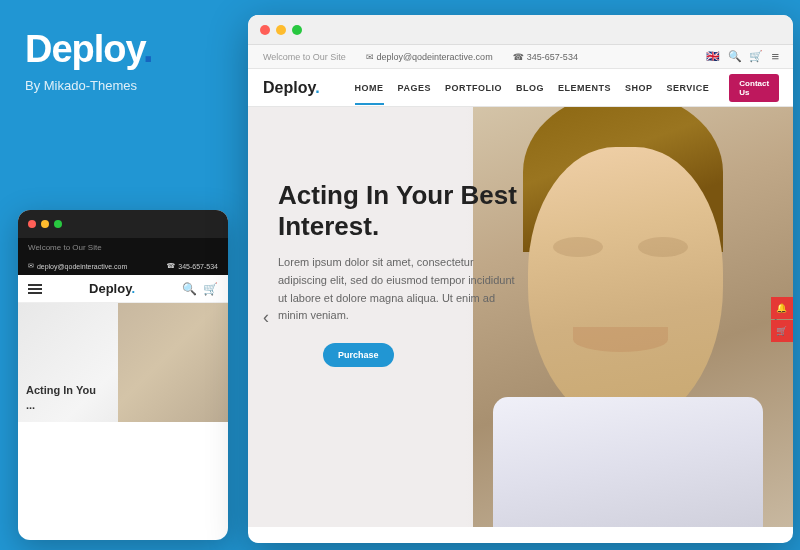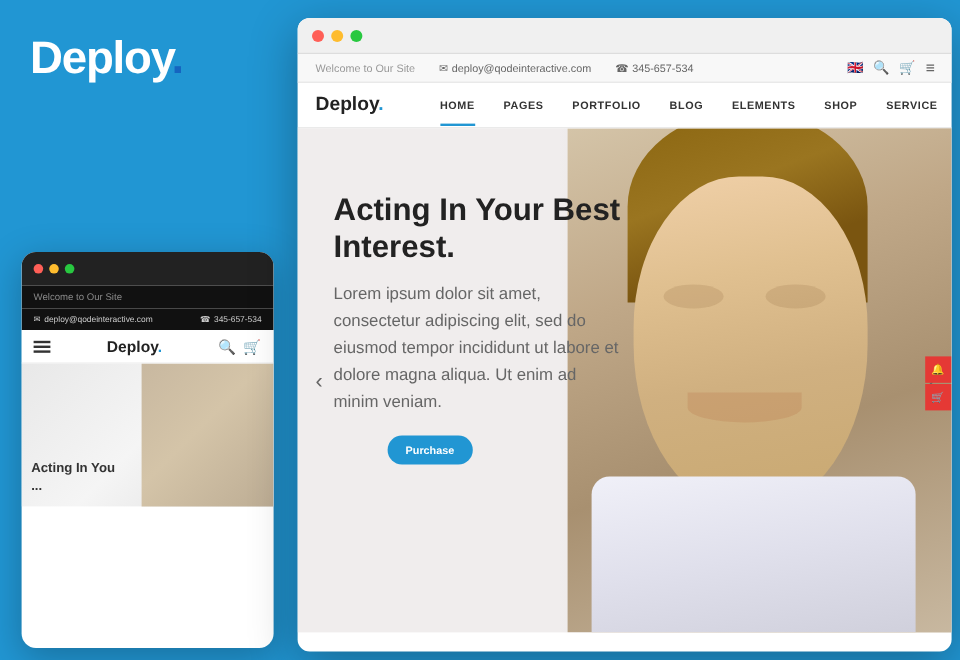--- a/index.html
+++ b/index.html
@@ -245,23 +245,22 @@
       color: #222;
       margin-right: 15px;
     }
 
     .website-nav-logo .dot {
       color: #2196d3;
     }
 
     .website-nav-links {
       display: flex;
-      gap: 24px;
-      align-items: center;
-      margin-left: 12px;
+      gap: 14px;
+      align-items: center;
     }
 
     .nav-link {
       font-size: 9px;
       color: #333;
       text-transform: uppercase;
       font-weight: 600;
       letter-spacing: 0.5px;
       position: relative;
       cursor: pointer;
@@ -330,34 +329,34 @@
       align-items: center;
       justify-content: center;
       font-size: 14px;
       color: #999;
       cursor: pointer;
     }
 
     .hero-content {
       position: absolute;
       left: 30px;
-      top: 52px;
+      top: 73px;
       width: 240px;
     }
 
     .hero-title {
       font-size: 26px;
       font-weight: 700;
       color: #222;
       line-height: 1.2;
       margin-bottom: 12px;
     }
 
     .hero-desc {
-      font-size: 14px;
+      font-size: 11px;
       color: #666;
       line-height: 1.6;
       margin-bottom: 18px;
     }
 
     .hero-buttons {
       display: flex;
       gap: 10px;
       padding-left: 45px;
     }
@@ -411,20 +410,21 @@
     }
   </style>
 </head>
 <body>
 
 <div class="left-panel">
   <div>
     <div class="brand-title">
       <span>Deploy</span><span class="brand-dot">.</span>
     </div>
+    <div class="brand-by">By Mikado-Themes</div>
   </div>
 
   <div class="mobile-mockup">
     <div class="mobile-top-bar">
       <div class="mobile-dot red"></div>
       <div class="mobile-dot yellow"></div>
       <div class="mobile-dot green"></div>
     </div>
     <div class="mobile-info-bar">
       <span class="welcome-text">Welcome to Our Site</span>

